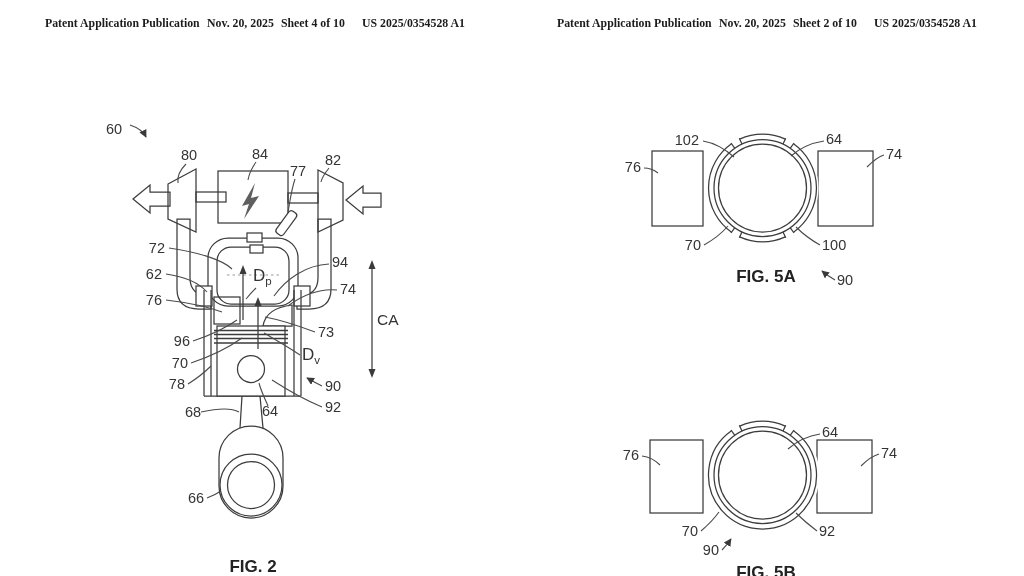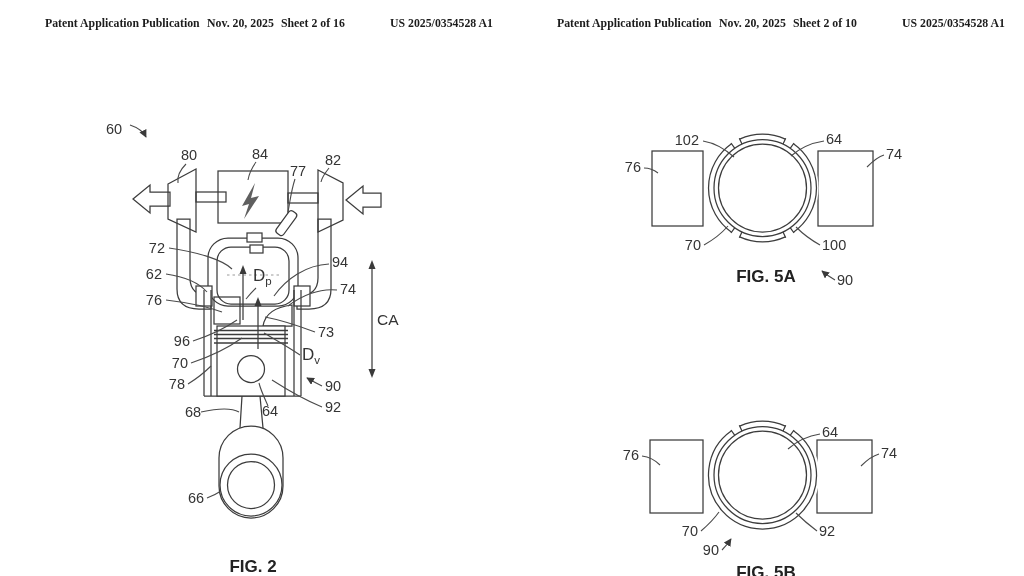--- a/index.html
+++ b/index.html
@@ -3,40 +3,40 @@
 <meta charset="utf-8">
 <style>
   html,body{margin:0;padding:0;background:#ffffff;}
   .canvas{position:relative;width:1024px;height:576px;background:#ffffff;overflow:hidden;
           font-family:"Liberation Sans",sans-serif;}
   .page{position:absolute;top:8px;width:512px;height:576px;}
   .page.left{left:0;} .page.right{left:512px;}
   .hdr{position:absolute;top:8px;left:0;width:512px;height:18px;
        font-family:"Liberation Serif",serif;font-weight:bold;font-size:11.8px;color:#1c1c1c;}
   .hdr span{position:absolute;white-space:nowrap;}
-  .hdr .pub{left:45px;} .hdr .date{left:207px;} .hdr .sheet{left:281px;} .hdr .num{left:362px;margin-left:28px;}
+  .hdr .pub{left:45px;} .hdr .date{left:207px;} .hdr .sheet{left:281px;} .hdr .num{left:362px;}
   svg{position:absolute;left:0;top:0;}
   svg text{font-family:"Liberation Sans",sans-serif;fill:#343434;font-size:14.5px;}
   svg text.cap{font-weight:bold;font-size:17px;fill:#222;}
   svg text.dim{font-size:17px;}
   svg tspan.sub{font-size:11.5px;}
   .ln{stroke:#3c3c3c;stroke-width:1.25;fill:none;}
   .ld{stroke:#4a4a4a;stroke-width:1.1;fill:none;}
   .wh{fill:#ffffff;}
 </style>
 </head>
 <body>
 
 <div class="canvas">
 
   <div class="page left">
     <div class="hdr">
       <span class="pub">Patent Application Publication</span>
       <span class="date">Nov. 20, 2025</span>
-      <span class="sheet">Sheet 2 of 16</span>
+      <span class="sheet">Sheet 4 of 10</span>
       <span class="num">US 2025/0354528 A1</span>
     </div>
 
     <svg width="512" height="576" viewBox="0 0 512 576">
       <defs>
         <pattern id="hatch" patternUnits="userSpaceOnUse" width="7" height="7" patternTransform="rotate(45)">
           <rect width="7" height="7" fill="#ffffff"></rect>
           <line x1="0" y1="0" x2="0" y2="7" stroke="#6e6e6e" stroke-width="1.5"></line>
         </pattern>
         <pattern id="stip" patternUnits="userSpaceOnUse" width="5" height="5">

